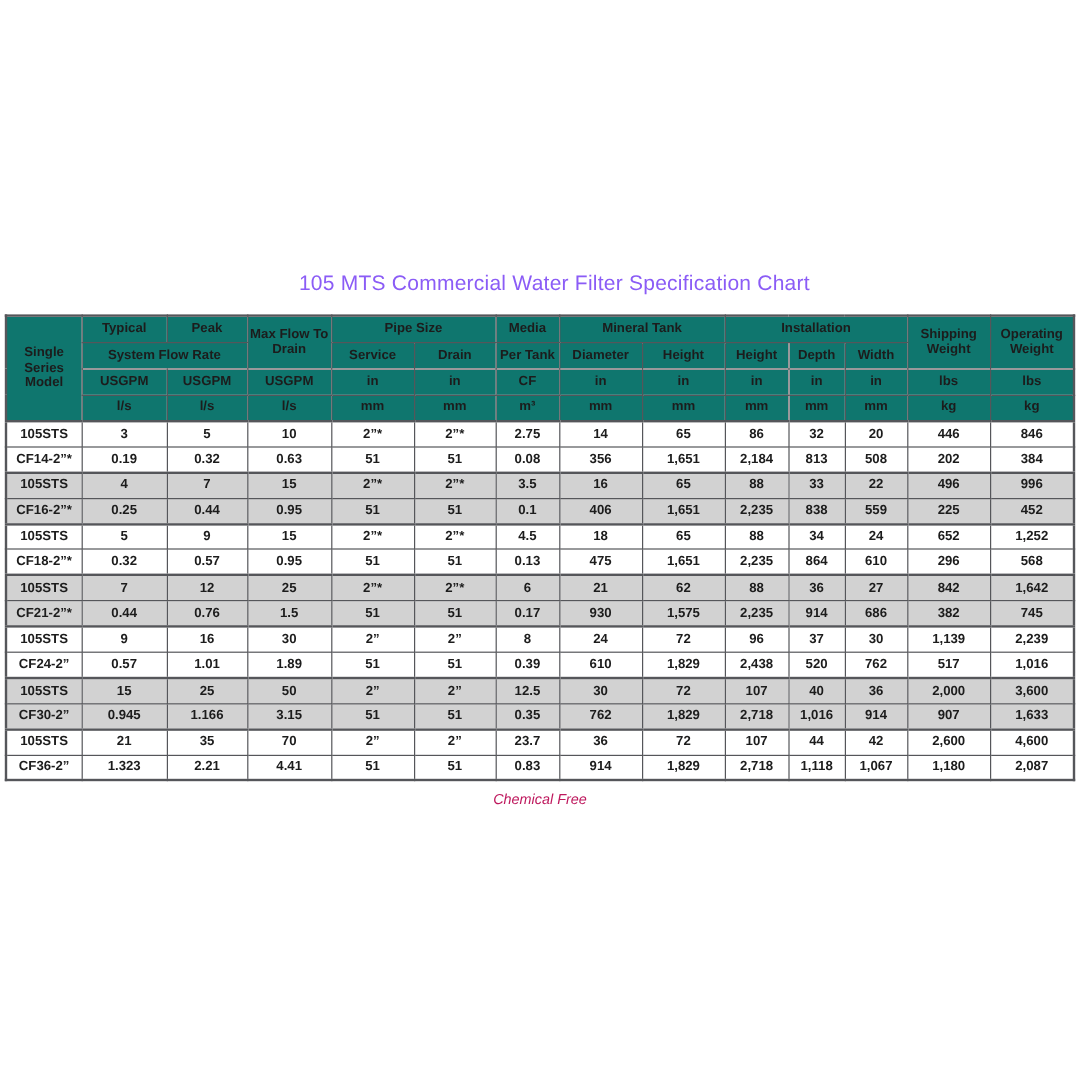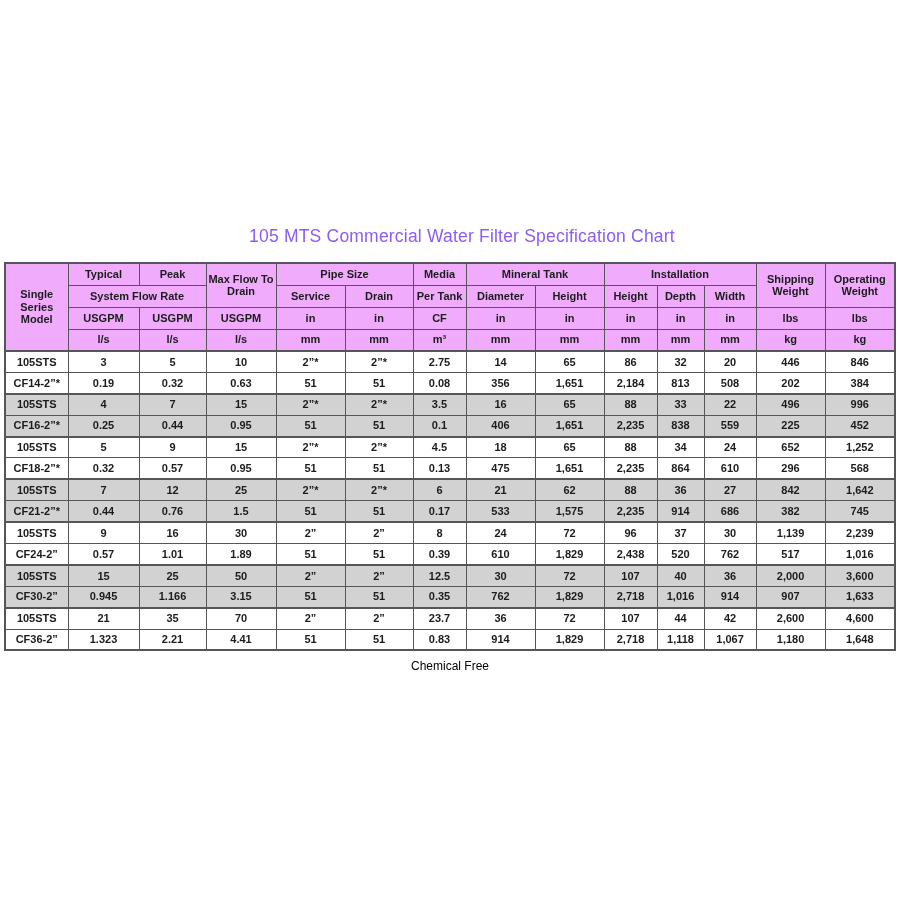--- a/index.html
+++ b/index.html
@@ -36,33 +36,34 @@
     border: 1px solid #55565A;
     text-align: center;
     vertical-align: middle;
     font-size: 11px;
     font-weight: 700;
     color: #1c1c1c;
     line-height: 1.15;
     padding: 0 1px;
     overflow: hidden;
   }
-  thead th { background: #f0abfc; height: 22px; }
+  thead th { background: #0f766e; height: 22px; }
   tbody td { background: #ffffff; height: 21.4px; }
   tbody tr.shaded td { background: #D2D2D2; }
   tbody tr.group-start td { border-top-width: 2px; }
   .footer-note {
     position: absolute;
     top: 659px;
     left: 4px;
     width: 892px;
     text-align: center;
     font-size: 12px;
+    font-style: italic;
     font-weight: 400;
-    color: #000000;
+    color: #be185d;
   }
 </style>
 </head>
 <body>
 
 <div class="page">
 
   <div class="title">105 MTS Commercial Water Filter Specification Chart</div>
 
   <table class="spec">
@@ -251,21 +252,21 @@
           <td>1,642</td>
         </tr>
         <tr class="shaded">
           <td>CF21-2”*</td>
           <td>0.44</td>
           <td>0.76</td>
           <td>1.5</td>
           <td>51</td>
           <td>51</td>
           <td>0.17</td>
-          <td>533</td>
+          <td>930</td>
           <td>1,575</td>
           <td>2,235</td>
           <td>914</td>
           <td>686</td>
           <td>382</td>
           <td>745</td>
         </tr>
         <tr class="group-start">
           <td>105STS</td>
           <td>9</td>
@@ -353,20 +354,20 @@
           <td>4.41</td>
           <td>51</td>
           <td>51</td>
           <td>0.83</td>
           <td>914</td>
           <td>1,829</td>
           <td>2,718</td>
           <td>1,118</td>
           <td>1,067</td>
           <td>1,180</td>
-          <td>1,648</td>
+          <td>2,087</td>
         </tr>
       </tbody>
   </table>
 
   <div class="footer-note">Chemical Free</div>
 
 </div>
 
 </body></html>

